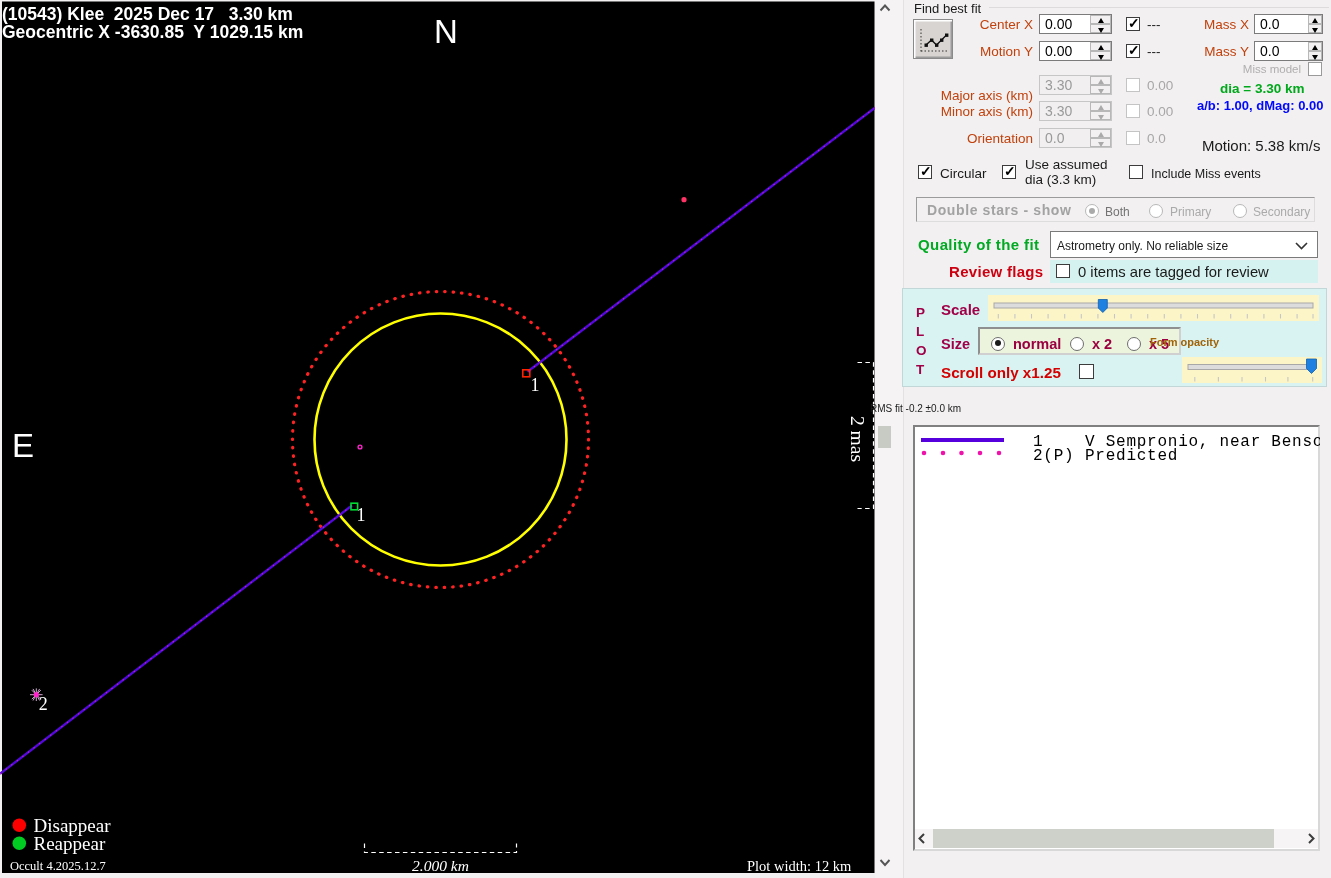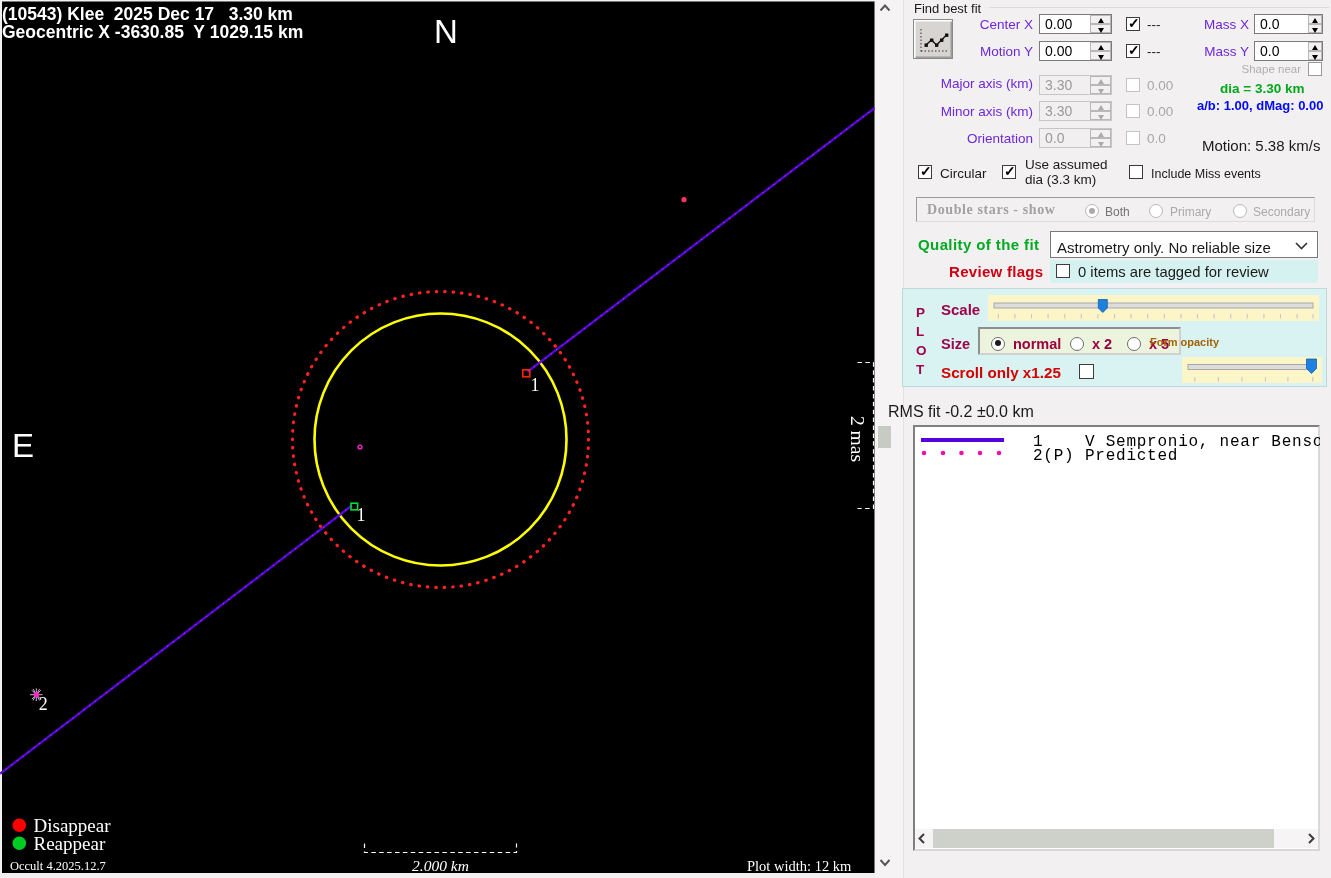--- a/index.html
+++ b/index.html
@@ -1,20 +1,20 @@
 <!DOCTYPE html>
 <html><head>
 <meta charset="utf-8">
 <style>
   * { margin:0; padding:0; box-sizing:border-box; }
   html,body { width:1331px; height:878px; overflow:hidden; background:#f2f0f0;
     font-family:"Liberation Sans", sans-serif; }
   .abs { position:absolute; }
   .lbl { position:absolute; font-size:13.5px; color:#1a1a1a; white-space:nowrap; }
-  .rlab { position:absolute; text-align:right; font-size:13.5px; color:#6d28d9; white-space:nowrap; }
+  .rlab { position:absolute; text-align:right; font-size:13.5px; color:#c2410c; white-space:nowrap; }
   .edit { position:absolute; height:20px; background:#fff; border:1px solid #7b7b7b;
     font-size:14px; color:#000; padding:1px 0 0 5px; white-space:nowrap; }
   .edit.dis { background:#f1efef; border:1px solid #c6c6c6; color:#9a9a9a; }
   .spin { position:absolute; width:22px; height:20px; border:1px solid #7b7b7b; border-left:none; background:#f0f0f0; }
   .spin .u, .spin .d { position:absolute; left:0; width:100%; height:9px; background:#f2f0f0; border:1px solid #b8b8b8; }
   .spin .u { top:0; }
   .spin .d { bottom:0; }
   .tri { position:absolute; left:50%; width:0; height:0; border-left:3.5px solid transparent; border-right:3.5px solid transparent; transform:translateX(-50%); }
   .tri.up { top:2px; border-bottom:5px solid #000; }
   .tri.dn { top:2.5px; border-top:5px solid #000; }
@@ -161,24 +161,24 @@
 <div class="edit" style="left:1254px;top:41px;width:55px;">0.0</div>
 <div class="spin" style="left:1308px;top:41px;width:15px;">
     <div class="u">
       <div class="tri up"></div>
     </div>
     <div class="d">
       <div class="tri dn"></div>
     </div>
   </div>
 
-<div class="rlab" style="left:1171px;top:63px;width:130px;font-size:11.5px;color:#b0aeae;">Shape near</div>
+<div class="rlab" style="left:1171px;top:63px;width:130px;font-size:11.5px;color:#b0aeae;">Miss model</div>
 <div class="cb" style="left:1308px;top:62px;border-color:#9a9a9a;"></div>
 
-<div class="rlab" style="left:903px;top:76px;width:130px;text-align:right;">Major axis (km)</div>
+<div class="rlab" style="left:903px;top:88px;width:130px;text-align:right;">Major axis (km)</div>
 <div class="edit dis" style="left:1039px;top:75px;width:52px;">3.30</div>
 <div class="spin dis" style="left:1090px;top:75px;">
     <div class="u">
       <div class="tri up"></div>
     </div>
     <div class="d">
       <div class="tri dn"></div>
     </div>
   </div>
 <div class="cb dis" style="left:1126px;top:78px;"></div>
@@ -218,33 +218,33 @@
   </div>
 <div class="lbl" style="left:940px;top:166px;">Circular</div>
 <div class="cb" style="left:1002px;top:165px;">
     <div class="chk">✓</div>
   </div>
 <div class="lbl" style="left:1025px;top:157px;line-height:15px;">Use assumed<br>dia (3.3 km)</div>
 <div class="cb" style="left:1129px;top:165px;"></div>
 <div class="lbl" style="left:1151px;top:167px;font-size:12.5px;">Include Miss events</div>
 
 <div class="abs" style="left:916px;top:197px;width:399px;height:25px;border:1.5px solid;border-color:#9b9b9b #dddddd #dddddd #9b9b9b;"></div>
-<div class="lbl" style="left:927px;top:202px;font-weight:bold;color:#a2a2a2;font-size:14px;letter-spacing:0.6px;font-family:Liberation Serif, serif;">Double stars - show</div>
+<div class="lbl" style="left:927px;top:202px;font-weight:bold;color:#a2a2a2;font-size:14px;letter-spacing:0.6px;">Double stars - show</div>
 <div class="radio gdis" style="left:1085px;top:204px;">
     <div class="dot"></div>
   </div>
 <div class="lbl" style="left:1105px;top:205px;font-size:12px;color:#737373;">Both</div>
 <div class="radio gdis" style="left:1149px;top:204px;"></div>
 <div class="lbl" style="left:1170px;top:205px;font-size:12px;color:#aaa;">Primary</div>
 <div class="radio gdis" style="left:1233px;top:204px;"></div>
 <div class="lbl" style="left:1253px;top:205px;font-size:12px;color:#aaa;">Secondary</div>
 
 <div class="lbl" style="left:918px;top:236px;font-weight:bold;color:#00aa22;font-size:15px;letter-spacing:0.4px;">Quality of the fit</div>
 <div class="abs" style="left:1050px;top:231px;width:268px;height:27px;background:#fff;border:1px solid #7a7a7a;"></div>
-<div class="lbl" style="left:1057px;top:239px;font-size:15px;">Astrometry only. No reliable size</div>
+<div class="lbl" style="left:1057px;top:239px;font-size:12px;">Astrometry only. No reliable size</div>
 <svg class="abs" style="left:1293px;top:239px" width="20" height="14">
     <path d="M 3 4 L 8.5 9.5 L 14 4" stroke="#333" stroke-width="1.6" fill="none"></path>
   </svg>
 
 <div class="lbl" style="left:949px;top:263px;font-weight:bold;color:#cc0011;font-size:15px;letter-spacing:0.3px;">Review flags</div>
 <div class="abs" style="left:1050px;top:260px;width:268px;height:23px;background:#d6f2f0;"></div>
 <div class="cb" style="left:1056px;top:264px;"></div>
 <div class="lbl" style="left:1078px;top:264px;font-size:14.8px;">0 items are tagged for review</div>
 
 <div class="abs" style="left:902px;top:288px;width:425px;height:99px;background:#d9f3f2;border:1px solid #c2d8d8;"></div>
@@ -297,21 +297,21 @@
     <line x1="12.8" y1="20" x2="12.8" y2="24.5"></line>
       <line x1="36.4" y1="20" x2="36.4" y2="24.5"></line>
     <line x1="60" y1="20" x2="60" y2="24.5"></line>
       <line x1="83.5" y1="20" x2="83.5" y2="24.5"></line>
     <line x1="105.9" y1="20" x2="105.9" y2="24.5"></line>
       <line x1="130.7" y1="20" x2="130.7" y2="24.5"></line>
   </g>
   <path d="M 124.5 2 L 134.5 2 L 134.5 11.5 L 129.5 16.5 L 124.5 11.5 Z" fill="#1e80e0" stroke="#1060b0" stroke-width="0.8"></path>
 </svg>
 
-<div class="lbl" style="left:888px;top:403px;font-size:16px;">RMS fit -0.2 ±0.0 km</div>
+<div class="lbl" style="left:870px;top:403px;font-size:10px;">RMS fit -0.2 ±0.0 km</div>
 <div class="abs" style="left:913px;top:425px;width:407px;height:426px;background:#fff;border:2px solid;border-color:#808080 #d8d8d8 #d8d8d8 #808080;"></div>
 <svg class="abs" style="left:913px;top:425px" width="407" height="426">
   <line x1="8" y1="15" x2="91" y2="15" stroke="#5500dd" stroke-width="4"></line>
   <g fill="#ee11aa">
     <circle cx="11" cy="28" r="2.3"></circle>
       <circle cx="30" cy="28" r="2.3"></circle>
     <circle cx="48.5" cy="28" r="2.3"></circle>
       <circle cx="67" cy="28" r="2.3"></circle>
     <circle cx="86" cy="28" r="2.3"></circle>
   </g>

